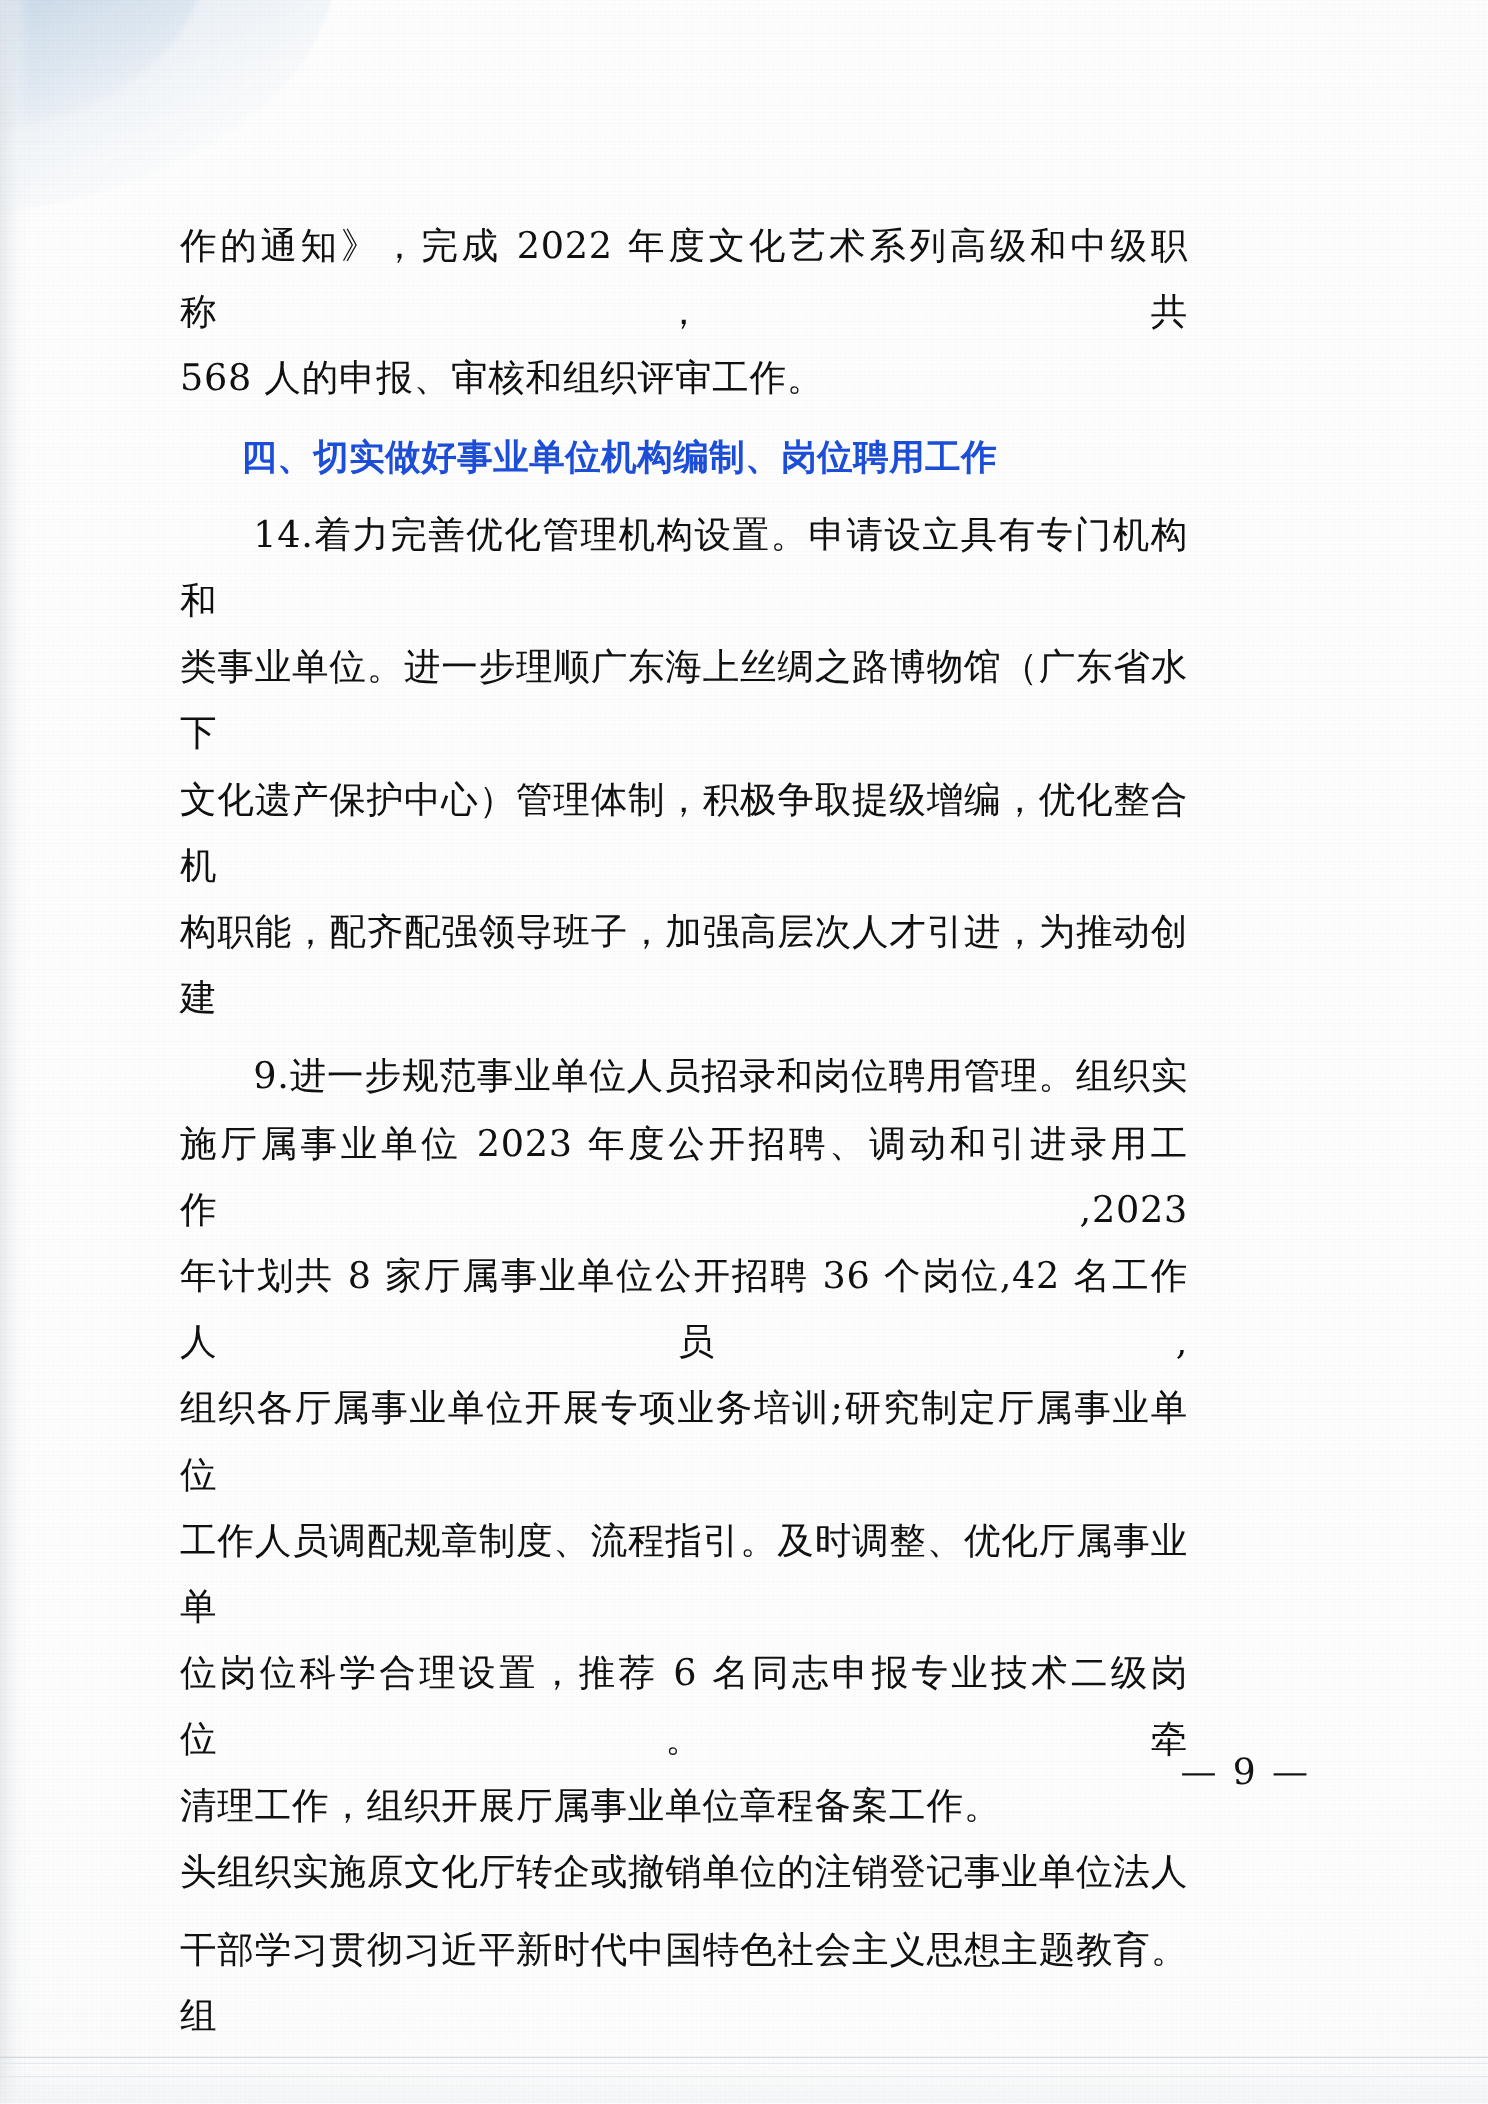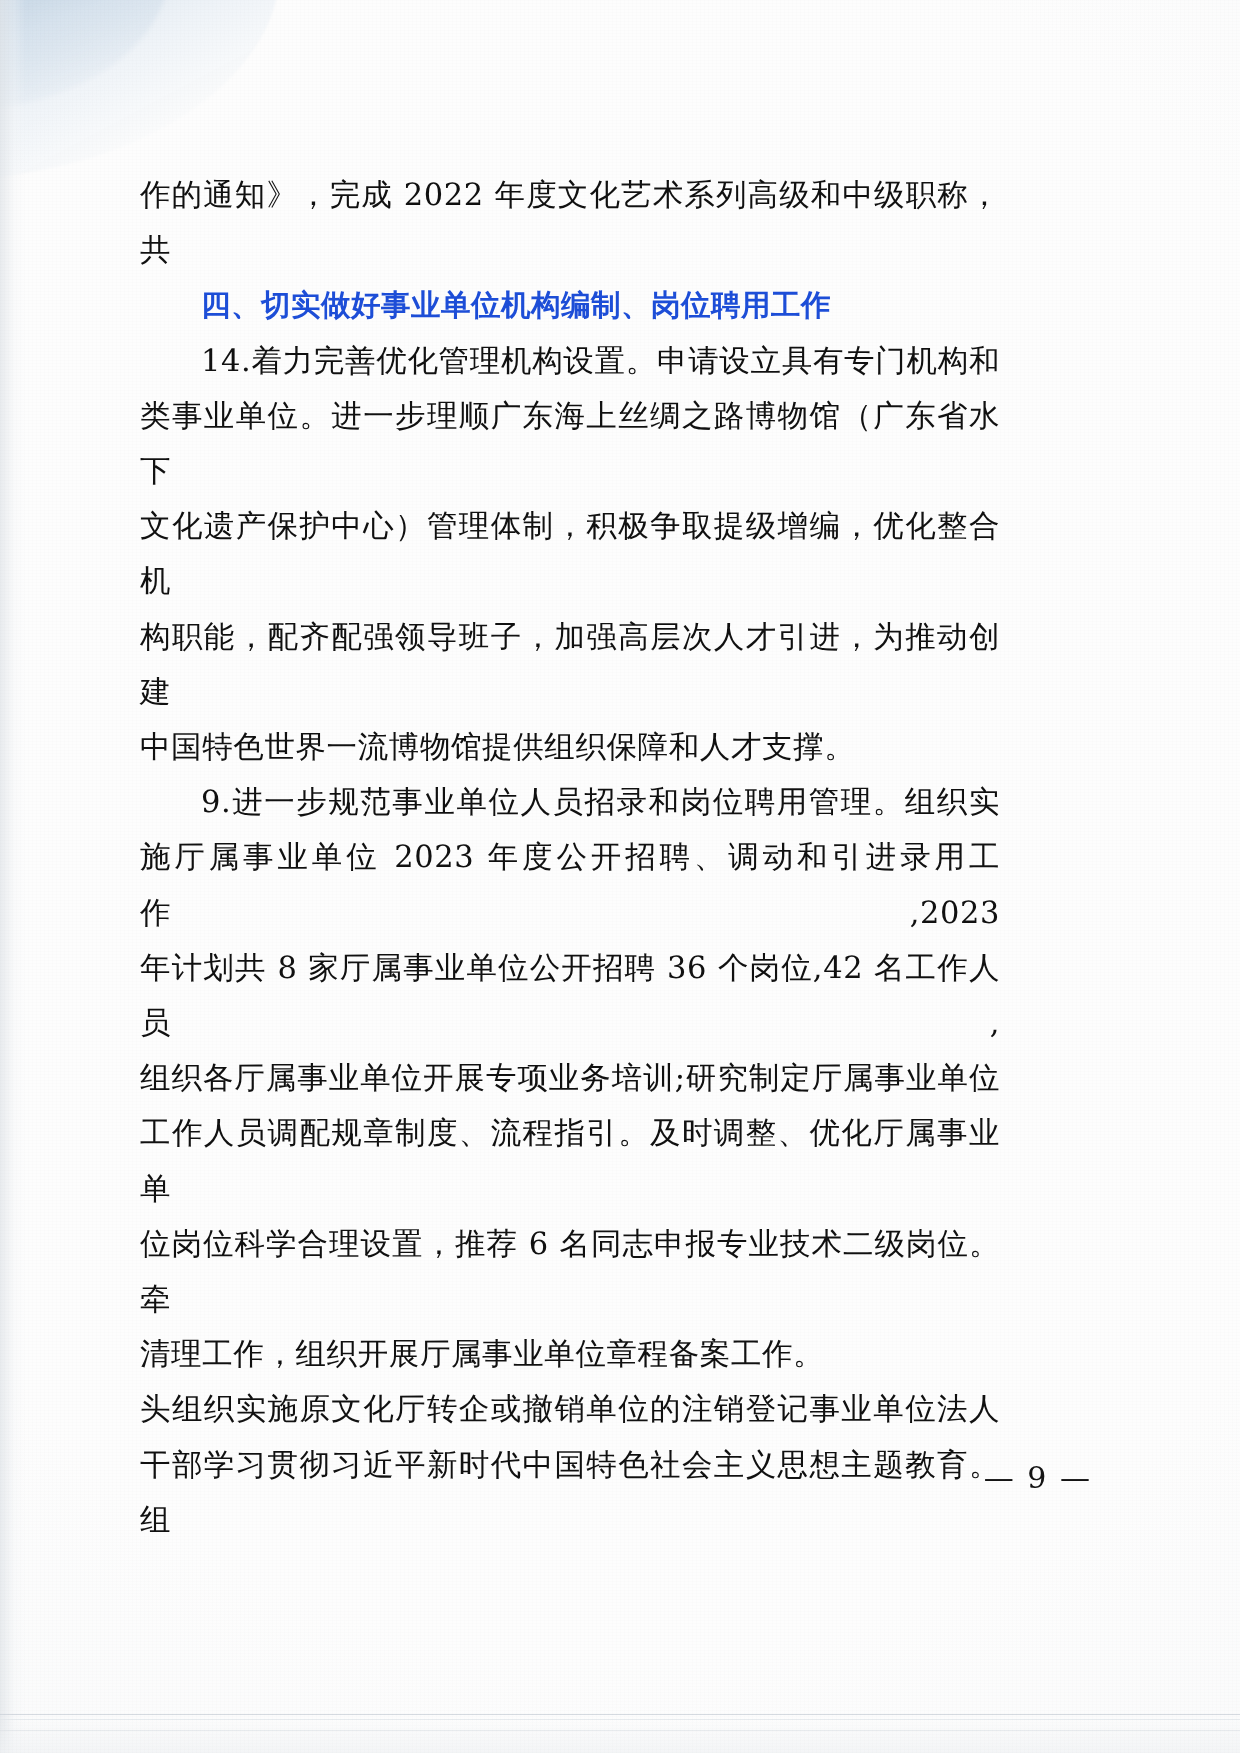--- a/index.html
+++ b/index.html
@@ -125,21 +125,21 @@
     font-family: "DejaVu Sans", "Liberation Sans", sans-serif;
     font-size: 29.5px;
     font-weight: bold;
     line-height: 55.2px;
     color: #1d4ed8;
     text-indent: 61px;
     letter-spacing: 0.5px;
     white-space: pre;
   }
 
-  .para { margin: 0; }
+  .para { margin: 10px; }
 
   
   #page-number {
     position: absolute;
     right: 148px;
     bottom: 258px;
     font-family: "DejaVu Serif", "Liberation Serif", serif;
     font-size: 30px;
     color: #141414;
     letter-spacing: 2px;
@@ -164,30 +164,30 @@
 
   <div id="paper-tint"></div>
   <div id="scan-corner-artifact"></div>
   <div id="scan-corner-artifact2"></div>
   <div id="scan-left-edge"></div>
 
   <div id="doc-body">
 
     <div class="para">
       <div class="line justify">作的通知》，完成 2022 年度文化艺术系列高级和中级职称，共</div>
+      <div class="line">568 人的申报、审核和组织评审工作。</div>
     </div>
 
     <div class="heading">四、切实做好事业单位机构编制、岗位聘用工作</div>
 
     <div class="para">
       <div class="line justify indent2">14.着力完善优化管理机构设置。申请设立具有专门机构和</div>
       <div class="line justify">类事业单位。进一步理顺广东海上丝绸之路博物馆（广东省水下</div>
       <div class="line justify">文化遗产保护中心）管理体制，积极争取提级增编，优化整合机</div>
       <div class="line justify">构职能，配齐配强领导班子，加强高层次人才引进，为推动创建</div>
-      <div class="line">中国特色世界一流博物馆提供组织保障和人才支撑。</div>
     </div>
 
     <div class="para">
       <div class="line justify indent2">9.进一步规范事业单位人员招录和岗位聘用管理。组织实</div>
       <div class="line justify">施厅属事业单位 2023 年度公开招聘、调动和引进录用工作,2023</div>
       <div class="line justify">年计划共 8 家厅属事业单位公开招聘 36 个岗位,42 名工作人员,</div>
       <div class="line justify">组织各厅属事业单位开展专项业务培训;研究制定厅属事业单位</div>
       <div class="line justify">工作人员调配规章制度、流程指引。及时调整、优化厅属事业单</div>
       <div class="line justify">位岗位科学合理设置，推荐 6 名同志申报专业技术二级岗位。牵</div>
       <div class="line">清理工作，组织开展厅属事业单位章程备案工作。</div>

